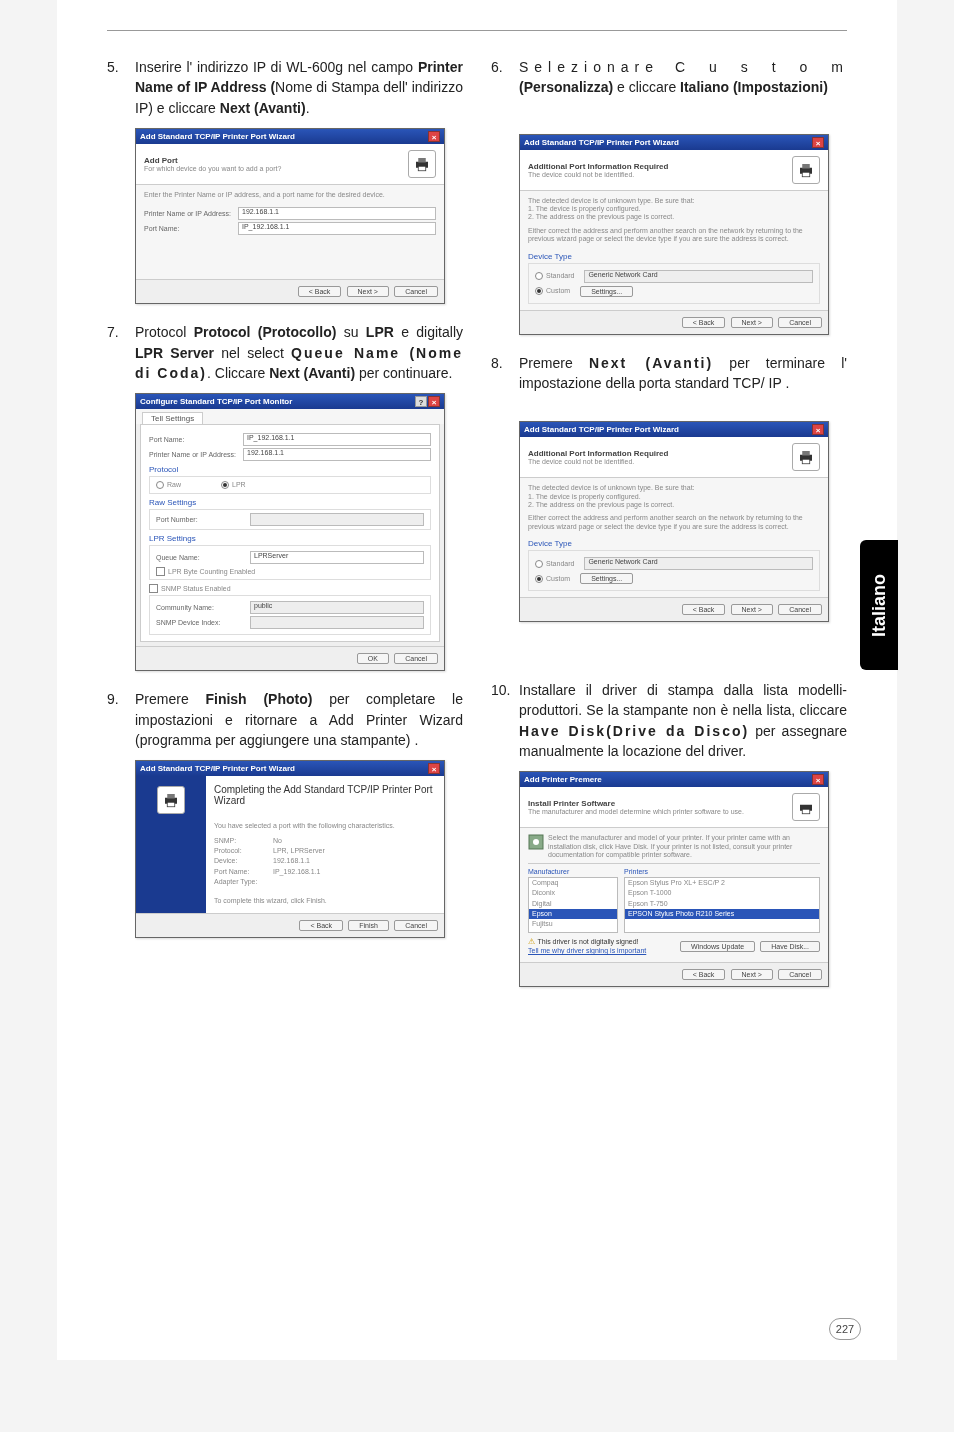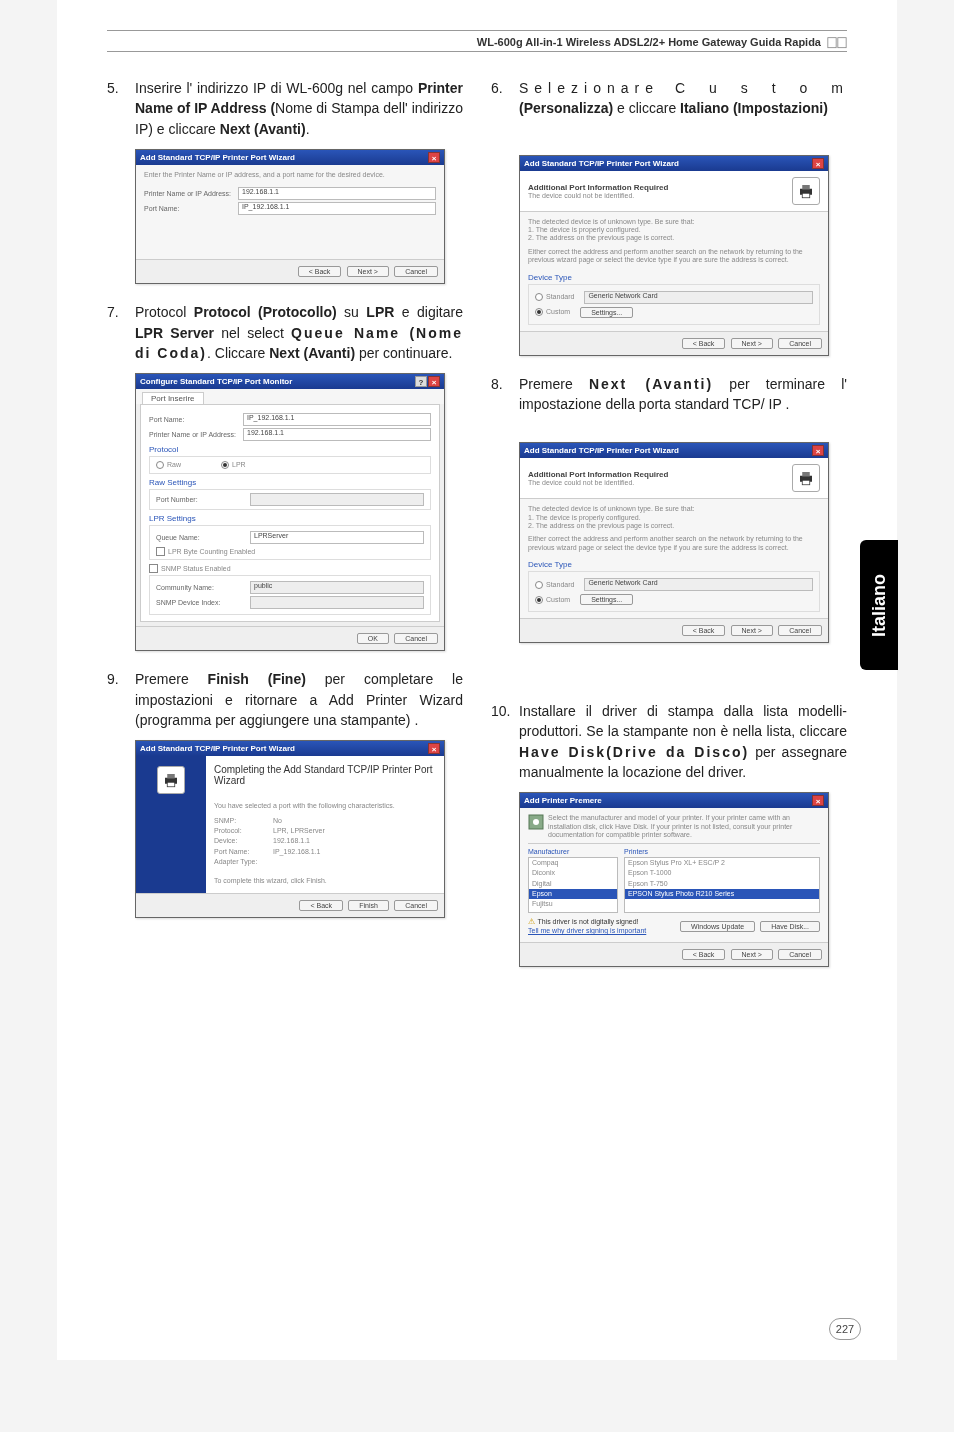--- a/index.html
+++ b/index.html
@@ -154,45 +154,49 @@
     color:#444; background:#fff;
   }
   .tiny { font-size:7px; color:#888; line-height:1.2; }
 </style>
 </head>
 <body>
 
 <div class="page">
 
   <div class="hdr-line"></div>
-  <div class="hdr-row">
-    <span class="hdr-title">WL-600g All-in-1 Wireless ADSL2/2+ Home Gateway Guida Rapida</span>
-    <span class="hdr-icon">
-      <svg viewBox="0 0 24 16">
-          <rect x="1" y="2" width="10" height="12" fill="none" stroke="#888"></rect>
-          <rect x="13" y="2" width="10" height="12" fill="none" stroke="#888"></rect>
-        </svg>
-    </span>
-  </div>
 
   <div class="columns">
 
     <div class="col">
 
       <div class="step">
         <div class="num">5.</div>
         <div class="txt">
           <span>Inserire l' indirizzo IP di WL-600g nel campo </span><span class="bold">Printer Name of IP Address (</span><span>Nome di Stampa dell' indirizzo IP) e cliccare </span><span class="bold">Next (Avanti)</span><span>.</span>
         </div>
       </div>
 
       <div class="dlg">
         <div class="dlg-titlebar">
           <span>Add Standard TCP/IP Printer Port Wizard</span>
           <span class="dlg-close">×</span>
+        </div>
+        <div class="dlg-hd">
+          <div class="dlg-hd-left">
+            <div class="main">Add Port</div>
+            <div class="sub">For which device do you want to add a port?</div>
+          </div>
+          <div class="dlg-icon">
+            <svg width="18" height="18" viewBox="0 0 24 24">
+                <rect x="4" y="9" width="16" height="8" fill="#333"></rect>
+                <rect x="7" y="4" width="10" height="6" fill="#777"></rect>
+                <rect x="7" y="15" width="10" height="6" fill="#fff" stroke="#333"></rect>
+              </svg>
+          </div>
         </div>
         <div class="dlg-body">
           <div class="tiny" style="margin-bottom:8px">Enter the Printer Name or IP address, and a port name for the desired device.</div>
           <div class="dlg-row">
             <div class="dlg-label">Printer Name or IP Address:</div>
             <div class="dlg-input">192.168.1.1</div>
           </div>
           <div class="dlg-row">
             <div class="dlg-label">Port Name:</div>
             <div class="dlg-input">IP_192.168.1.1</div>
@@ -202,34 +206,34 @@
         <div class="dlg-btns">
           <span class="dlg-btn">&lt; Back</span>
           <span class="dlg-btn">Next &gt;</span>
           <span class="dlg-btn">Cancel</span>
         </div>
       </div>
 
       <div class="step">
         <div class="num">7.</div>
         <div class="txt">
-          <span>Protocol </span><span class="bold">Protocol (Protocollo)</span><span> su </span><span class="bold">LPR</span><span> e digitare </span><span class="bold">LPR Server</span><span> nel select </span><span class="bold letterspace2">Queue Name (Nome di Coda)</span><span>. Cliccare </span><span class="bold">Next (Avanti)</span><span> per continuare.</span>
+          <span>Protocol </span><span class="bold">Protocol (Protocollo)</span><span> su </span><span class="bold">LPR</span><span> e digitally </span><span class="bold">LPR Server</span><span> nel select </span><span class="bold letterspace2">Queue Name (Nome di Coda)</span><span>. Cliccare </span><span class="bold">Next (Avanti)</span><span> per continuare.</span>
         </div>
       </div>
 
       <div class="dlg">
         <div class="dlg-titlebar">
           <span>Configure Standard TCP/IP Port Monitor</span>
           <span style="display:flex">
             <span class="dlg-help">?</span>
             <span class="dlg-close">×</span>
           </span>
         </div>
         <div style="background:#f6f6f6; padding:3px 6px 0 6px;">
-          <span style="background:#fff;border:1px solid #ccc;border-bottom:none;padding:1px 8px;font-size:8px;display:inline-block">Port Inserire</span>
+          <span style="background:#fff;border:1px solid #ccc;border-bottom:none;padding:1px 8px;font-size:8px;display:inline-block">Tell Settings</span>
         </div>
         <div class="dlg-body" style="background:#fff;border:1px solid #ccc;margin:0 4px 4px 4px;">
           <div class="dlg-row">
               <div class="dlg-label">Port Name:</div>
               <div class="dlg-input">IP_192.168.1.1</div>
             </div>
           <div class="dlg-row">
               <div class="dlg-label">Printer Name or IP Address:</div>
               <div class="dlg-input">192.168.1.1</div>
             </div>
@@ -265,21 +269,21 @@
         </div>
         <div class="dlg-btns">
           <span class="dlg-btn">OK</span>
           <span class="dlg-btn">Cancel</span>
         </div>
       </div>
 
       <div class="step">
         <div class="num">9.</div>
         <div class="txt">
-          <span>Premere </span><span class="bold">Finish (Fine)</span><span> per completare le impostazioni e ritornare a Add Printer Wizard (programma per aggiungere una stampante) .</span>
+          <span>Premere </span><span class="bold">Finish (Photo)</span><span> per completare le impostazioni e ritornare a Add Printer Wizard (programma per aggiungere una stampante) .</span>
         </div>
       </div>
 
       <div class="dlg">
         <div class="dlg-titlebar">
           <span>Add Standard TCP/IP Printer Port Wizard</span>
           <span class="dlg-close">×</span>
         </div>
         <div style="display:flex;background:#fff">
           <div style="width:70px;background:#1a3a90;display:flex;align-items:flex-start;justify-content:center;padding-top:10px">
@@ -440,20 +444,32 @@
         <div class="txt">
           <span>Installare il driver di stampa dalla lista modelli-produttori. Se la stampante non è nella lista, cliccare </span><span class="bold letterspace2">Have Disk(Drive da Disco)</span><span> per assegnare manualmente la locazione del driver.</span>
         </div>
       </div>
 
       <div class="dlg">
         <div class="dlg-titlebar">
           <span>Add Printer Premere</span>
           <span class="dlg-close">×</span>
         </div>
+        <div class="dlg-hd">
+          <div class="dlg-hd-left">
+            <div class="main">Install Printer Software</div>
+            <div class="sub">The manufacturer and model determine which printer software to use.</div>
+          </div>
+          <div class="dlg-icon">
+            <svg width="18" height="18" viewBox="0 0 24 24">
+                <rect x="4" y="9" width="16" height="8" fill="#333"></rect>
+                <rect x="7" y="15" width="10" height="6" fill="#fff" stroke="#333"></rect>
+              </svg>
+          </div>
+        </div>
         <div class="dlg-body">
           <div style="display:flex;gap:4px;align-items:flex-start">
             <span><svg width="16" height="16">
                   <rect x="1" y="1" width="14" height="14" fill="#8a8" stroke="#575"></rect>
                   <circle cx="8" cy="8" r="3" fill="#fff"></circle>
                 </svg></span>
             <div class="tiny">Select the manufacturer and model of your printer. If your printer came with an installation disk, click Have Disk. If your printer is not listed, consult your printer documentation for compatible printer software.</div>
           </div>
           <div class="hr"></div>
           <div style="display:flex;gap:6px">

